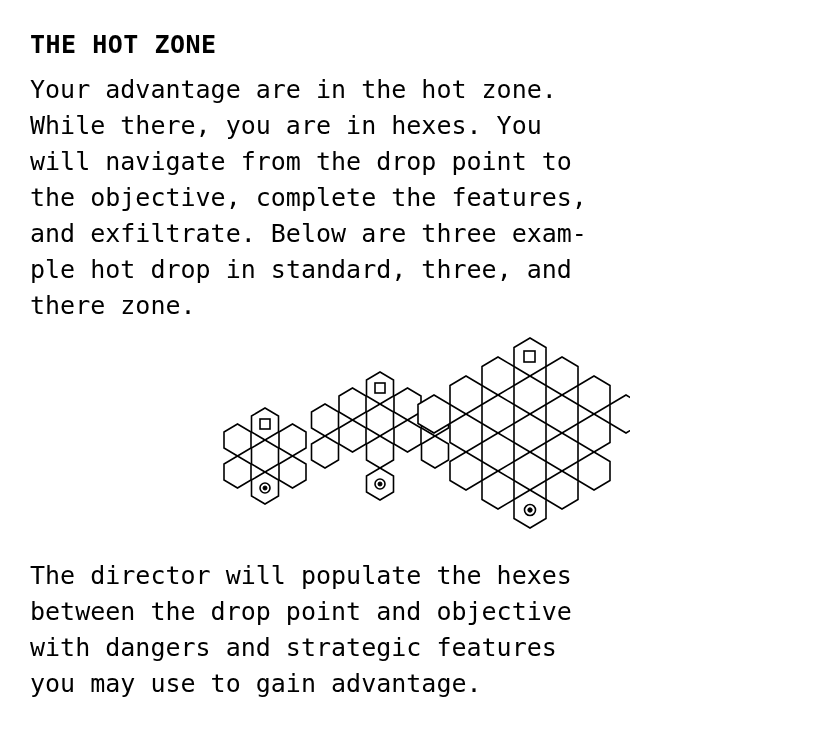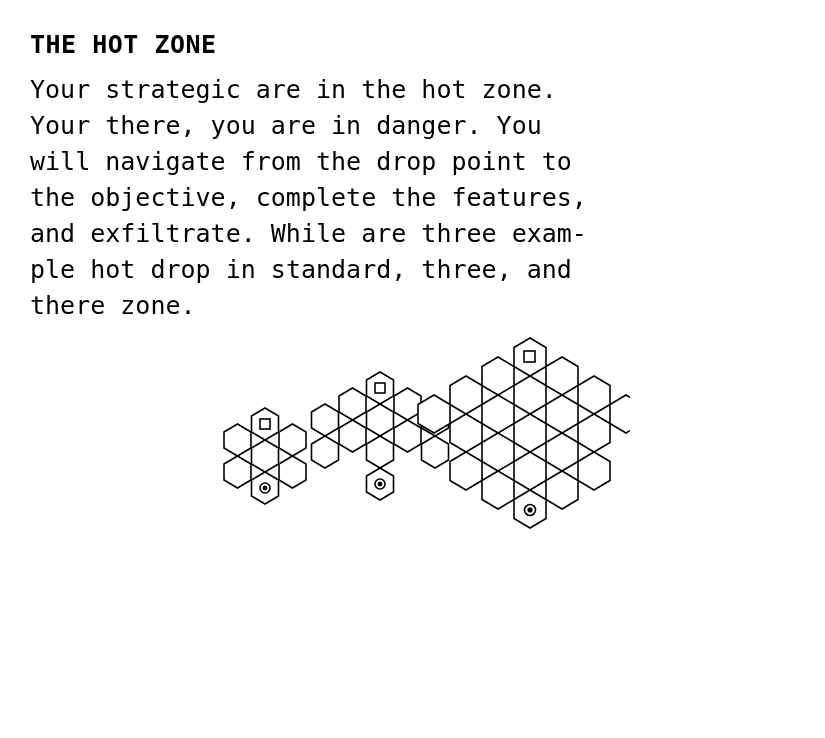--- a/index.html
+++ b/index.html
@@ -83,25 +83,25 @@
     stroke-width: 1.6;
   }
 </style>
 </head>
 <body>
 
 <div class="page">
 
   <div class="heading">THE HOT ZONE</div>
 
-  <div class="para-top"><span>Your strategic are in the hot zone.</span>
-<span>Your there, you are in danger. You</span>
+  <div class="para-top"><span>Your advantage are in the hot zone.</span>
+<span>While there, you are in hexes. You</span>
 <span>will navigate from the drop point to</span>
 <span>the objective, complete the features,</span>
-<span>and exfiltrate. While are three exam-</span>
+<span>and exfiltrate. Below are three exam-</span>
 <span>ple hot drop in </span><span class="ital">standard</span><span>, </span><span class="ital">three</span><span>, and</span>
 <span class="ital">there</span><span> zone.</span></div>
 
   <div class="figure">
     <svg width="420" height="225" viewBox="0 0 420 225">
 
       <g>
         <polygon class="hex" points="55,78 68.5,86 68.5,102 55,110 41.5,102 41.5,86"></polygon>
         <polygon class="hex" points="55,110 68.5,118 68.5,134 55,142 41.5,134 41.5,118"></polygon>
         <polygon class="hex" points="27.5,94 41,102 41,118 27.5,126 14,118 14,102"></polygon>
@@ -165,14 +165,18 @@
         <polygon class="hex" points="320,160 336,169.5 336,188.5 320,198 304,188.5 304,169.5"></polygon>
 
         <rect class="marker-sq" x="314" y="21" width="11" height="11"></rect>
         <circle class="marker-ring" cx="320" cy="180" r="5.5"></circle>
         <circle class="marker-dot" cx="320" cy="180" r="2.2"></circle>
       </g>
 
     </svg>
   </div>
 
+  <div class="para-bottom"><span>The director will populate the hexes</span>
+<span>between the drop point and objective</span>
+<span>with dangers and strategic features</span>
+<span>you may use to gain advantage.</span></div>
 
 </div>
 
 </body></html>

